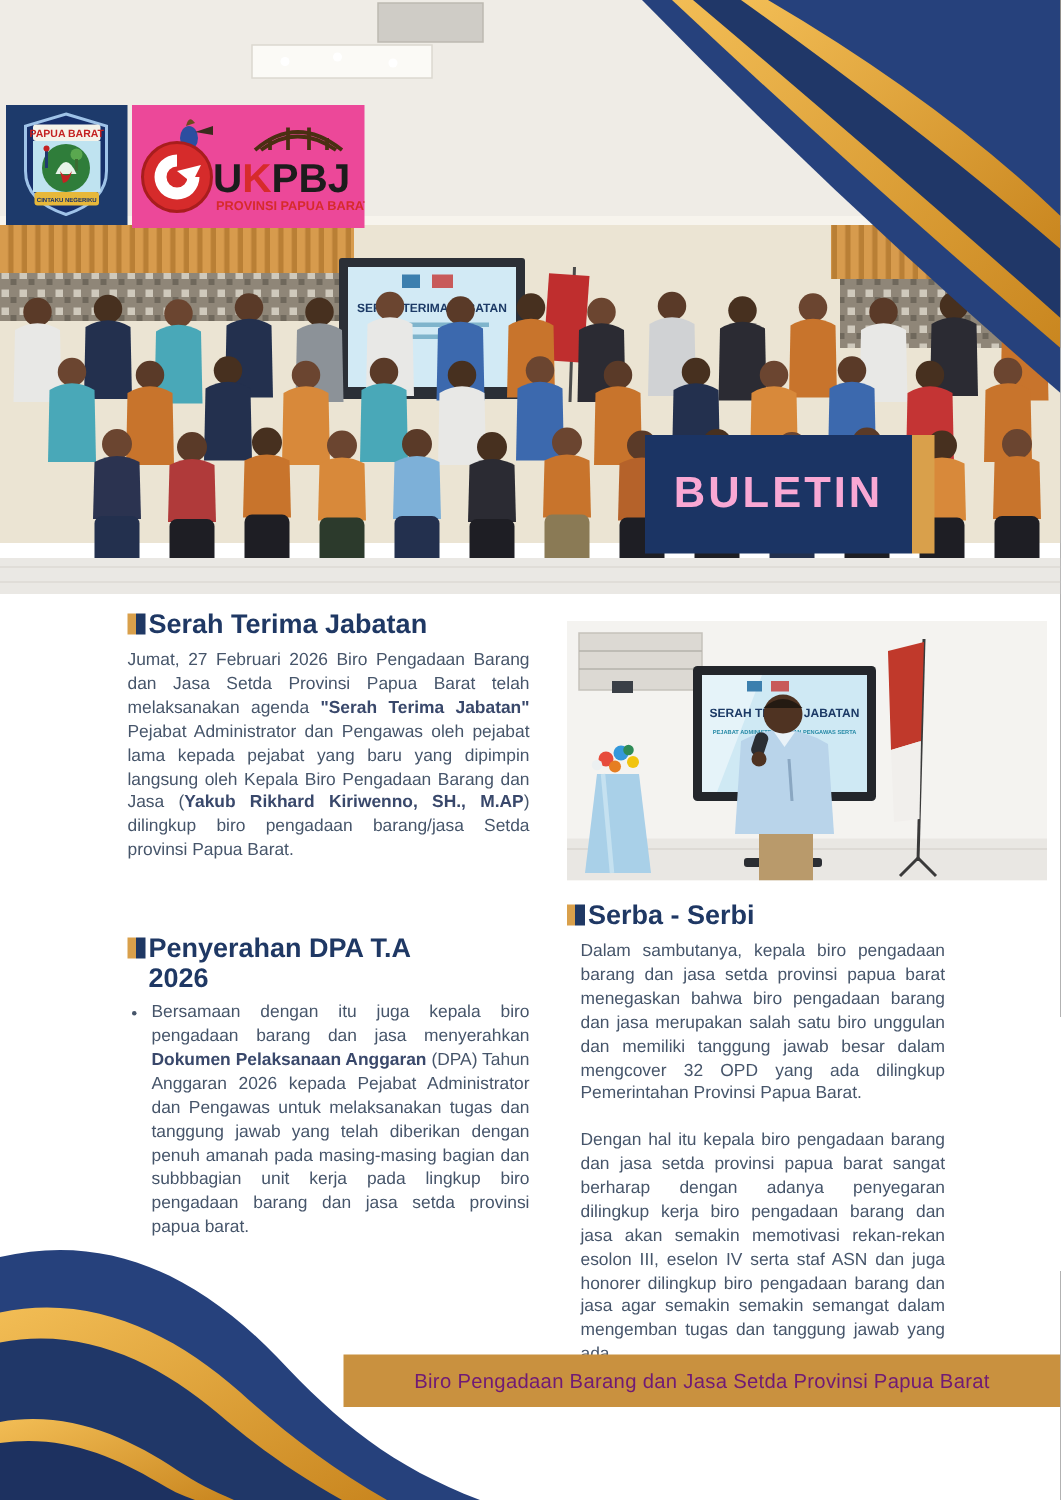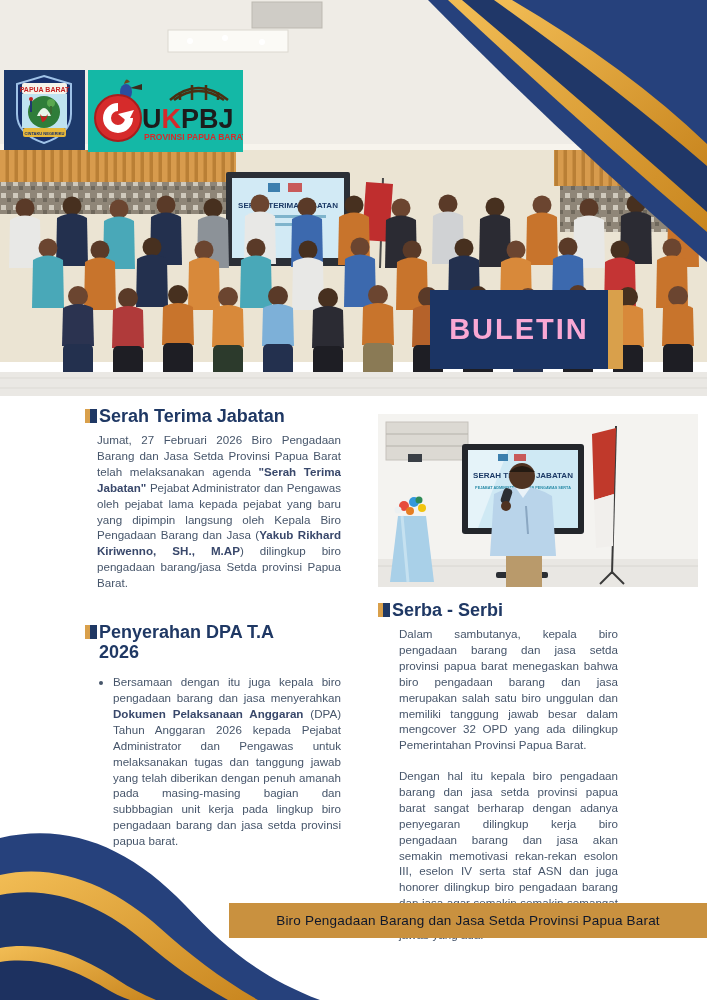--- a/index.html
+++ b/index.html
@@ -5,48 +5,48 @@
   html,body{margin:0;padding:0;background:#777;}
   .page{position:relative;width:707px;height:1000px;background:#ffffff;overflow:hidden;
         font-family:"Liberation Sans", sans-serif;margin:0 auto;}
   .abs{position:absolute;}
   
   .hero{left:0;top:0;width:707px;height:396px;}
   .hero svg{display:block;}
   .deco-top{left:0;top:0;width:707px;height:280px;pointer-events:none;}
   .logo-panel{top:70px;display:flex;align-items:center;justify-content:center;}
   .logo-pb{left:4px;width:81px;height:80px;background:#1d3a6b;}
-  .logo-ukpbj{left:88px;width:155px;height:82px;background:#14b8a6;}
+  .logo-ukpbj{left:88px;width:155px;height:82px;background:#ec4899;}
   
   .buletin{left:430px;top:290px;width:193px;height:79px;display:flex;}
   .buletin .navy{width:178px;height:79px;background:#1b3464;display:flex;align-items:center;justify-content:center;}
   .buletin .goldbar{width:15px;height:79px;background:#d9a04b;}
   .buletin .label{color:#f9a8d4;font-size:29px;font-weight:800;letter-spacing:2px;}
   
   .art{color:#46556a;}
   .h-row{display:flex;align-items:flex-start;gap:2px;}
   .h-icon{flex:0 0 12px;width:12px;height:14px;margin-top:3px;
           background:linear-gradient(90deg,#d9a04b 0 45%,#1f3864 45% 100%);}
   .h-title{font-size:18px;line-height:1.12;font-weight:800;color:#1f3864;margin:0;}
-  .art p, .art li{font-size:11.6px;line-height:1.37;text-align:justify;margin:12px;}
+  .art p, .art li{font-size:11.6px;line-height:1.37;text-align:justify;margin:0;}
   .art p{margin-top:6px;}
   .art .gap{margin-top:15px;}
   .art ul{margin:5px 0 0 0;padding-left:16px;}
   .seg-b{font-weight:bold;color:#39486b;}
   .a1{left:85px;top:406px;width:268px;}
   .a2{left:85px;top:622px;width:268px;}
   .a2 .h-title{max-width:200px;}
   .a3{left:378px;top:600px;width:252px;}
   .a3 p{padding-left:9px;}
   
   .inset{left:378px;top:414px;width:320px;height:173px;}
   
   .footer-banner{left:229px;top:903px;width:478px;height:35px;background:#c9913f;
                  display:flex;align-items:center;justify-content:center;}
-  .footer-banner span{color:#0f172a;font-size:13.5px;letter-spacing:.2px;}
+  .footer-banner span{color:#701a75;font-size:13.5px;letter-spacing:.2px;}
   .deco-bottom{left:0;top:820px;width:340px;height:180px;pointer-events:none;}
 </style>
 </head>
 <body>
 
 <div class="page">
 
   <div class="abs hero">
     <svg viewBox="0 0 707 396" width="707" height="396">
       <defs>

